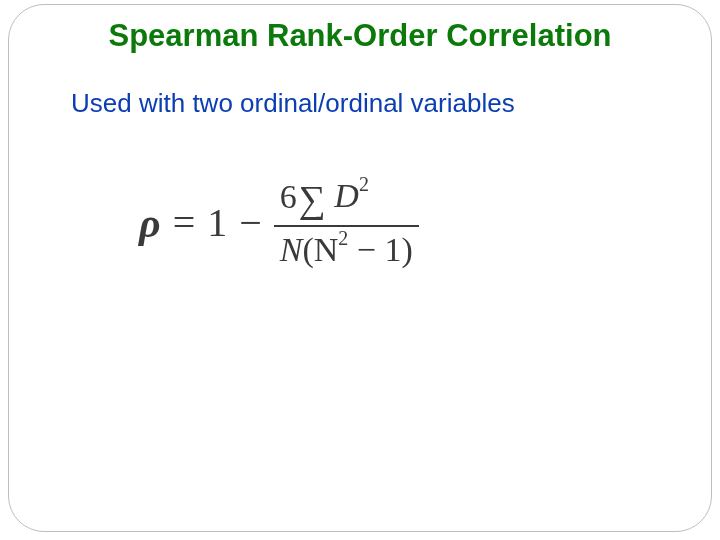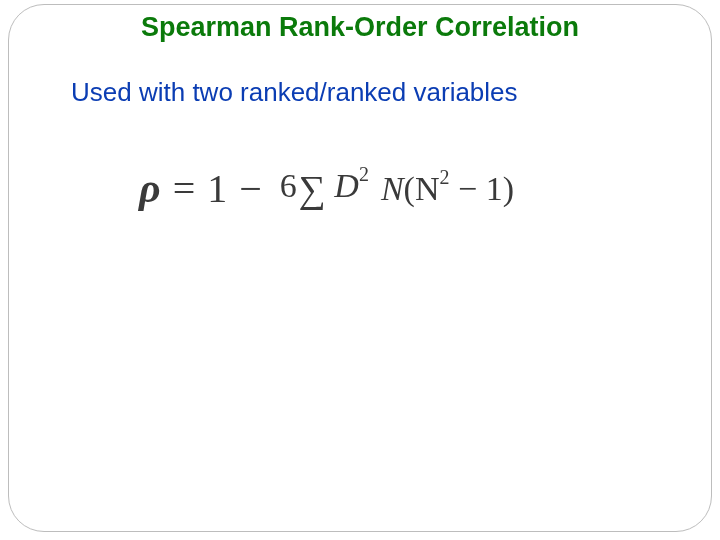--- a/index.html
+++ b/index.html
@@ -17,23 +17,23 @@
     top: 4px;
     left: 8px;
     right: 8px;
     bottom: 8px;
     border: 1.5px solid #bdbdbd;
     border-radius: 36px;
   }
   .title {
     color: #0b7a0b;
     font-weight: bold;
-    font-size: 27px;
+    font-size: 31px;
     text-align: center;
-    margin-top: 6px;
+    margin-top: 12px;
     line-height: 1.2;
     padding: 0 20px;
   }
   .subtitle {
     color: #0b3db3;
     font-size: 26px;
     text-align: left;
     margin-top: 34px;
     margin-left: 62px;
   }
@@ -60,21 +60,22 @@
   .one {
     font-size: 40px;
     margin-right: 12px;
   }
   .minus {
     font-size: 40px;
     margin-right: 12px;
   }
   .frac {
     display: inline-flex;
-    align-items: center;
+    flex-direction: column;
+    align-items: flex-start;
     line-height: 1.1;
   }
   .frac .num,
   .frac .den {
     white-space: nowrap;
     font-size: 34px;
     padding: 2px 6px;
   }
   .frac .bar {
     width: 100%;
@@ -101,21 +102,21 @@
 </style>
 </head>
 <body>
 
 <div class="slide-frame">
 
   <div class="title">
     <span>Spearman Rank-Order Correlation</span><br>
   </div>
 
-  <div class="subtitle">Used with two ranked/ranked variables</div>
+  <div class="subtitle">Used with two ordinal/ordinal variables</div>
 
   <div class="formula-wrap">
     <div class="formula-row">
       <span class="lhs">ρ</span>
       <span class="eq">=</span>
       <span class="one">1</span>
       <span class="minus">−</span>
       <span class="frac">
         <span class="num">
           <span class="six">6</span><span class="sigma">∑</span> <span class="ital">D</span><span class="sup">2</span>

